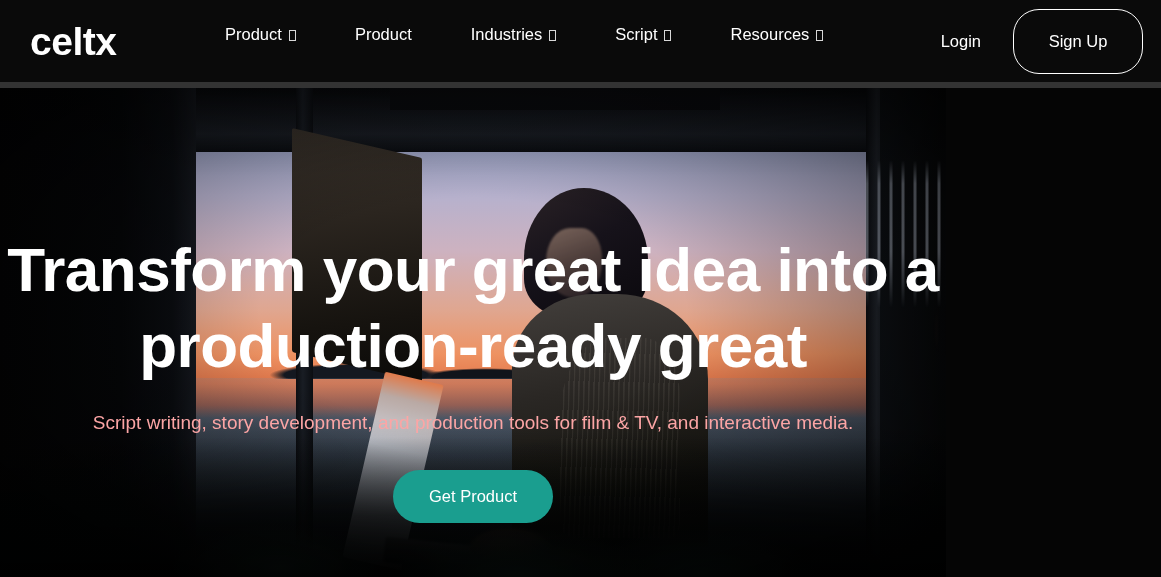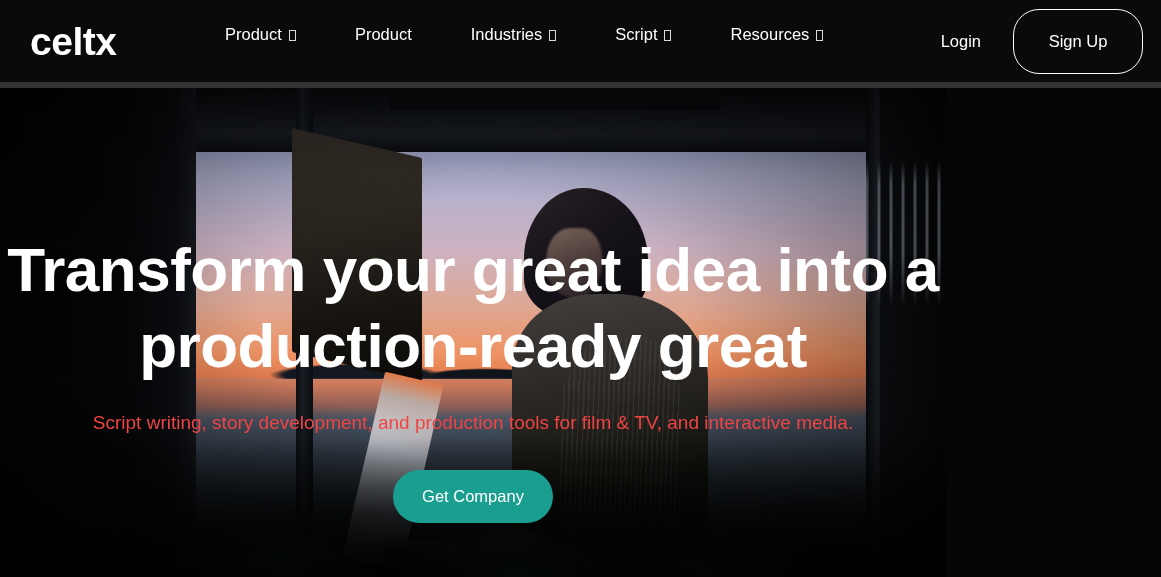--- a/index.html
+++ b/index.html
@@ -317,21 +317,21 @@
     margin-top:144px;
     width:1000px;
     color:#ffffff;
     font-size:62px;
     font-weight:700;
     line-height:76px;
     letter-spacing:-0.5px;
   }
   .hero-sub {
     margin-top:26px;
-    color:#ef4444;
+    color:#fca5a5;
     font-size:19px;
     font-weight:400;
     line-height:26px;
   }
   .cta-btn {
     margin-top:34px;
     display:flex; align-items:center; justify-content:center;
     width:160px; height:53px;
     background:#1a9e8f;
     border:none;
@@ -413,16 +413,16 @@
     <div class="foreground"></div>
     <div class="vignette"></div>
   </div>
 
   <div class="hero-content">
     <h1 class="hero-title">
       <span>Transform your great idea into a</span><br>
       <span>production-ready great</span>
     </h1>
     <p class="hero-sub">Script writing, story development, and production tools for film &amp; TV, and interactive media.</p>
-    <button class="cta-btn">Get Company</button>
+    <button class="cta-btn">Get Product</button>
   </div>
 
 </section>
 
 </body></html>

